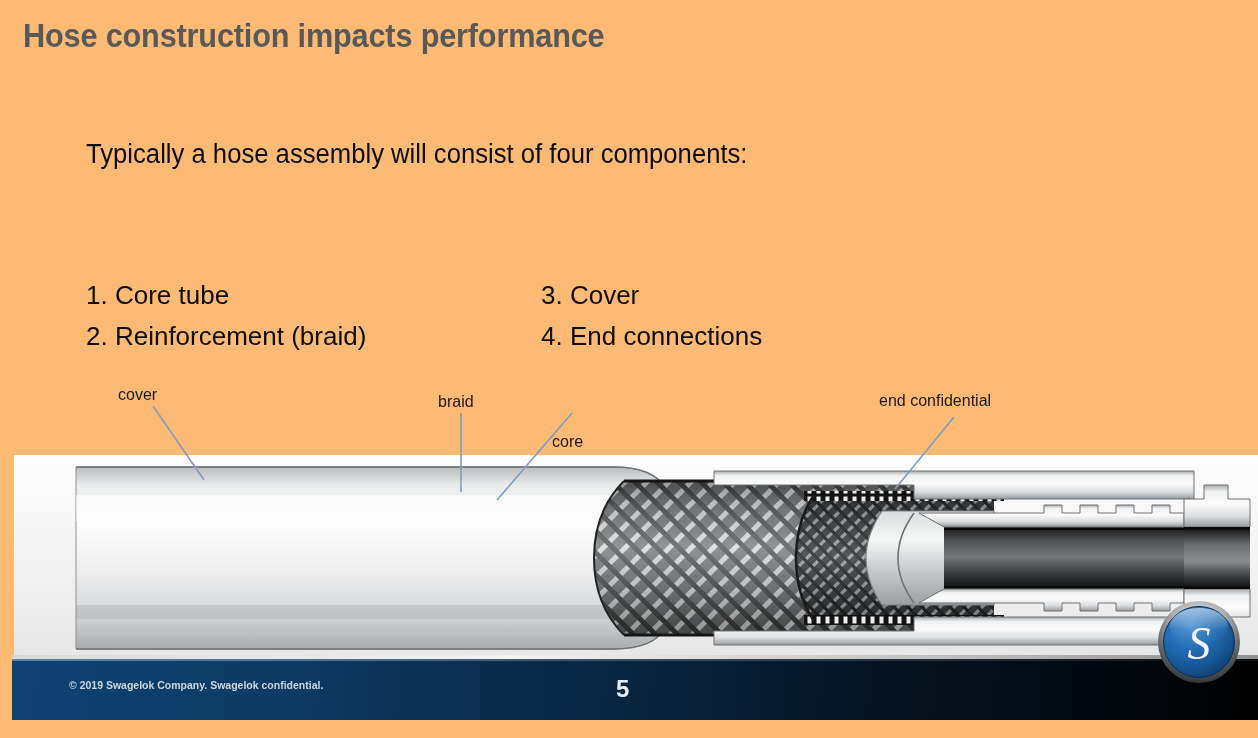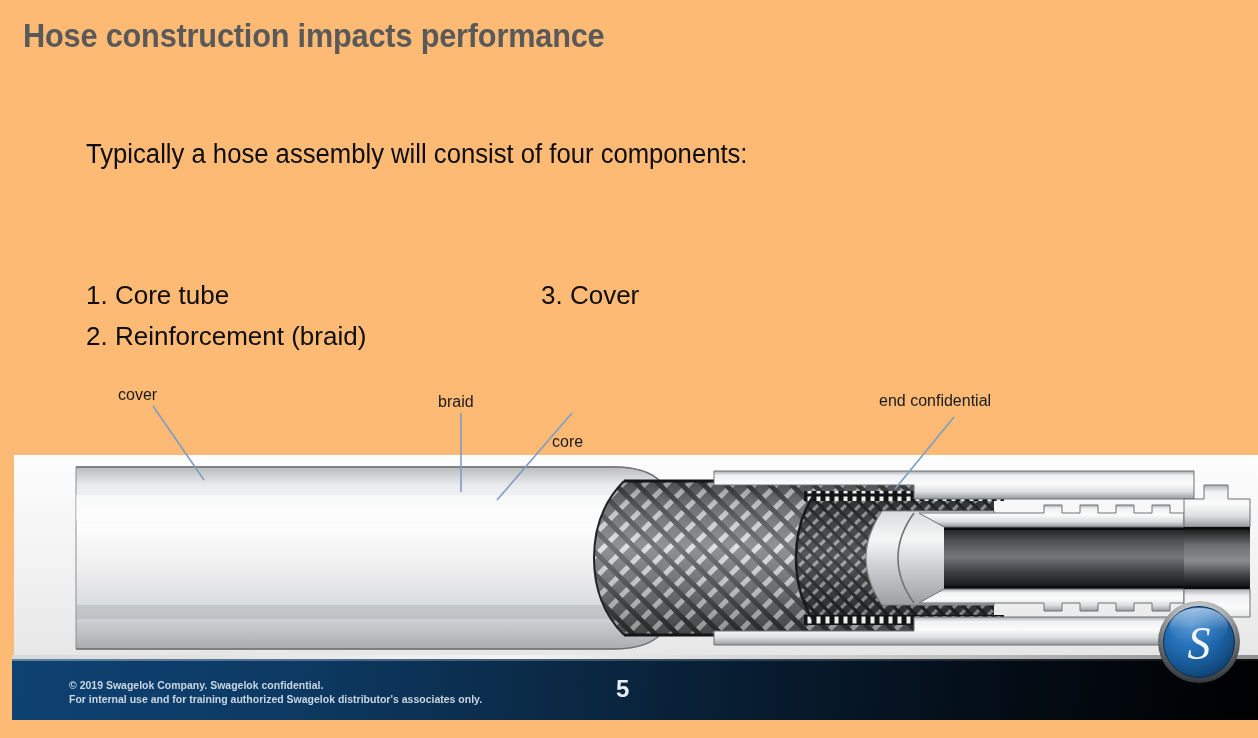--- a/index.html
+++ b/index.html
@@ -87,20 +87,21 @@
 
   <div class="intro">Typically a hose assembly will consist of four components:</div>
 
   <div class="bullets">
     <div class="brow">
       <div class="bcell c1">1. Core tube</div>
       <div class="bcell c2">3. Cover</div>
     </div>
     <div class="brow">
       <div class="bcell c1">2. Reinforcement (braid)</div>
+      <div class="bcell c2">4. End connections</div>
     </div>
   </div>
 
   <div class="diagram">
     <svg class="dia-svg" viewBox="0 0 1244 205" preserveAspectRatio="none">
       <defs>
         <linearGradient id="coverGrad" x1="0" y1="0" x2="0" y2="1">
           <stop offset="0%" stop-color="#b9bcbe"></stop>
           <stop offset="10%" stop-color="#e9ebec"></stop>
           <stop offset="32%" stop-color="#fdfdfd"></stop>
@@ -264,21 +265,20 @@
     <div class="clabel" style="left:879px;top:392px;">end confidential</div>
   </div>
 
   <div class="sheen-line"></div>
 
   <div class="footer">
     <div class="footer-top-sheen"></div>
 
     <div class="copyright">
       <span>© 2019 Swagelok Company. Swagelok confidential.</span>
-      <span>For internal use and for training authorized Swagelok distributor's associates only.</span>
     </div>
 
     <div class="pagenum">5</div>
   </div>
 
   <div class="logo">
     <svg width="84" height="84" viewBox="0 0 84 84">
       <defs>
         <radialGradient id="ringG" cx="50%" cy="28%" r="75%">
           <stop offset="0%" stop-color="#f4f5f6"></stop>

